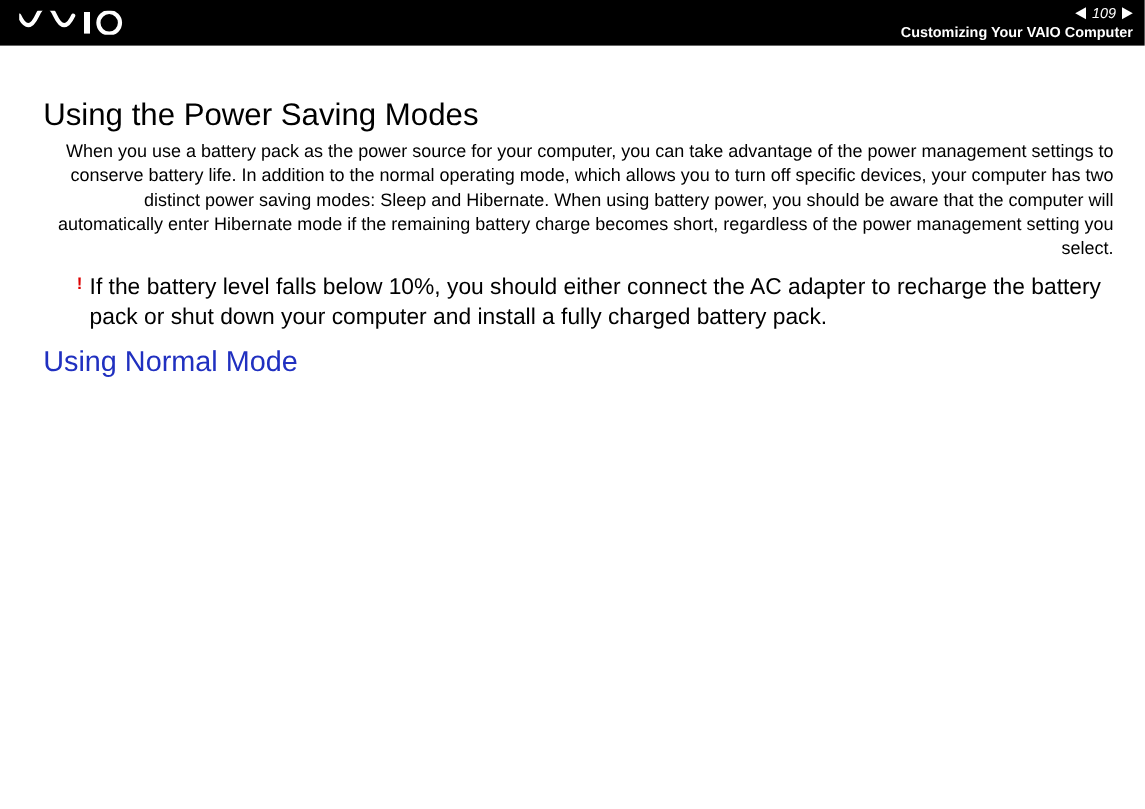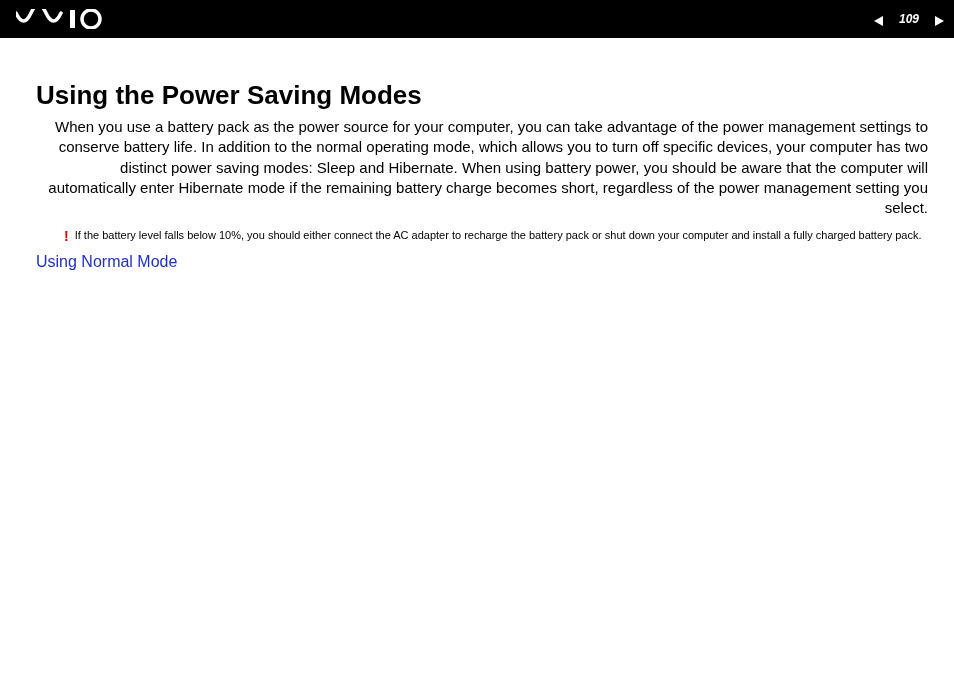--- a/index.html
+++ b/index.html
@@ -33,43 +33,43 @@
   }
   .nav {
     display: flex;
     flex-direction: column;
     align-items: flex-end;
     font-size: 12px;
     line-height: 1.2;
   }
   .nav-top {
     display: flex;
-    align-items: flex-end;
-    gap: 16px;
-    font-weight: bold;
+    align-items: center;
+    gap: 5px;
+    font-weight: normal;
     font-style: italic;
   }
   .nav-sub {
     font-weight: bold;
     font-size: 12px;
     margin-top: 1px;
   }
   .tri-left, .tri-right {
     width: 0;
     height: 0;
     border-top: 5px solid transparent;
     border-bottom: 5px solid transparent;
   }
   .tri-left { border-right: 9px solid #fff; }
   .tri-right { border-left: 9px solid #fff; }
   .content {
     padding: 24px 26px 0 36px;
   }
   h1 {
-    font-weight: 700;
+    font-weight: 400;
     font-size: 26px;
     margin: 18px 0 6px 0;
   }
   p.body {
     font-size: 15px;
     line-height: 1.35;
     margin: 4px 0 10px 0;
     text-align: right;
   }
   .callout {
@@ -79,28 +79,28 @@
     margin: 4px 0 6px 28px;
   }
   .callout .mark {
     color: #d00;
     font-weight: bold;
     font-size: 14px;
     line-height: 1;
     margin-top: 1px;
   }
   .callout .text {
-    font-size: 11px;
+    font-size: 19px;
     line-height: 1.3;
     font-family: Arial, Helvetica, sans-serif;
   }
   h2 {
     color: #2030c0;
     font-weight: 400;
-    font-size: 16px;
+    font-size: 24px;
     margin: 10px 0 4px 0;
   }
 </style>
 </head>
 <body>
 
 <div class="header">
   <div class="logo">
     <svg viewBox="0 0 200 40" width="110" height="22">
       <path d="M0 8 Q 15 40 30 8 Q 45 -24 60 8 Q 75 40 90 8" stroke="#fff" stroke-width="7" fill="none" stroke-linecap="round"></path>
@@ -108,20 +108,21 @@
       <circle cx="150" cy="20" r="18" stroke="#fff" stroke-width="7" fill="none"></circle>
     </svg>
   </div>
   <div class="nav">
     <div class="nav-top">
 
       <span class="tri-left"></span>
       <span>109</span>
       <span class="tri-right"></span>
     </div>
+    <div class="nav-sub">Customizing Your VAIO Computer</div>
   </div>
 </div>
 
 <div class="content">
   <h1>Using the Power Saving Modes</h1>
   <p class="body">When you use a battery pack as the power source for your computer, you can take advantage of the power management settings to conserve battery life. In addition to the normal operating mode, which allows you to turn off specific devices, your computer has two distinct power saving modes: Sleep and Hibernate. When using battery power, you should be aware that the computer will automatically enter Hibernate mode if the remaining battery charge becomes short, regardless of the power management setting you select.</p>
   <div class="callout">
     <div class="mark">!</div>
     <div class="text">If the battery level falls below 10%, you should either connect the AC adapter to recharge the battery pack or shut down your computer and install a fully charged battery pack.</div>
   </div>

